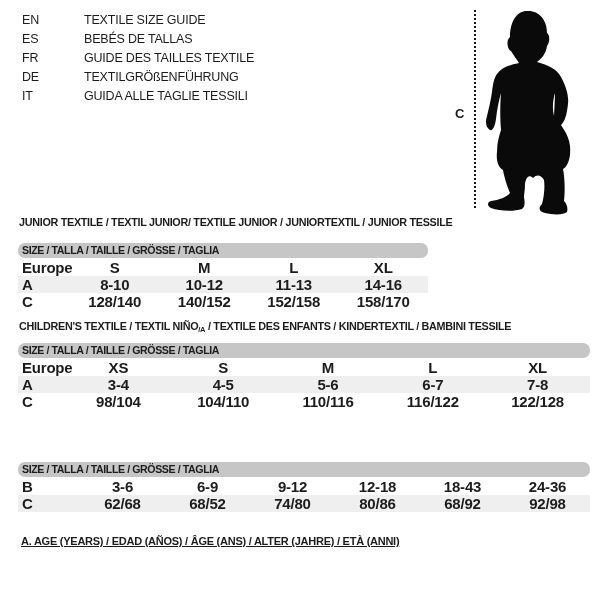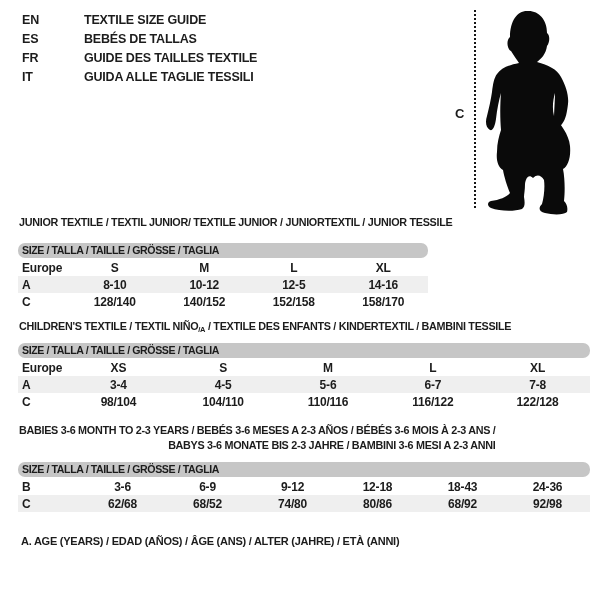--- a/index.html
+++ b/index.html
@@ -1,65 +1,69 @@
 <!DOCTYPE html>
 <html><head>
 <meta charset="utf-8">
 <style>
   html,body{margin:0;padding:0;background:#fff;}
   body{width:600px;height:600px;font-family:"Liberation Sans",sans-serif;color:#1c1c1c;}
   .page{position:relative;width:600px;height:600px;overflow:hidden;background:#fff;}
 
   
   .langs{position:absolute;left:22px;top:10px;}
-  .lang-row{display:flex;height:19px;align-items:center;font-weight:700;font-size:12.5px;letter-spacing:-0.2px;}
+  .lang-row{display:flex;height:19px;align-items:center;font-weight:400;font-size:12.5px;letter-spacing:-0.2px;}
   .lang-code{width:37px;}
   .lang-label{white-space:nowrap;margin-left:25px;}
 
   
   .measure-line{position:absolute;left:474px;top:10px;height:198px;width:0;border-left:2px dotted #151515;}
   .measure-label{position:absolute;left:455px;top:106px;font-weight:700;font-size:13px;}
   .baby-svg{position:absolute;left:481px;top:4px;}
 
   
-  .sec-title{position:absolute;left:19px;font-weight:700;font-size:10.8px;letter-spacing:-0.3px;white-space:nowrap;text-align:right;}
+  .sec-title{position:absolute;left:19px;font-weight:700;font-size:10.8px;letter-spacing:-0.3px;white-space:nowrap;}
   .sub{font-size:7.5px;vertical-align:-2px;}
 
   
   .tbl{position:absolute;left:18px;}
   .bar{height:15px;background:#c6c6c6;font-weight:700;font-size:10.6px;line-height:15px;padding-left:4px;letter-spacing:-0.4px;margin-bottom:1px;box-sizing:border-box;border-radius:7px;}
-  .trow{display:flex;height:17px;align-items:center;font-size:12px;font-weight:700;letter-spacing:-0.2px;}
+  .trow{display:flex;height:17px;align-items:center;font-size:15px;font-weight:700;letter-spacing:-0.2px;}
   .trow.alt{background:#efefef;}
   .lab{padding-left:4px;box-sizing:border-box;}
   .cell{flex:1;text-align:center;}
   .t1 .lab{width:52px;}
   .t2 .lab{width:48px;}
   .t3 .lab{width:62px;}
 
   
-  .notes{position:absolute;left:21px;top:535px;}
+  .notes{position:absolute;left:21px;top:535px;text-decoration:underline;}
   .note{height:15.5px;font-weight:700;font-size:11px;letter-spacing:-0.25px;white-space:nowrap;}
 </style>
 </head>
 <body>
 
 <div class="page">
 
   <div class="langs">
     <div class="lang-row">
       <span class="lang-code">EN</span>
       <span class="lang-label">TEXTILE SIZE GUIDE</span>
     </div>
     <div class="lang-row">
       <span class="lang-code">ES</span>
       <span class="lang-label">BEBÉS DE TALLAS</span>
     </div>
     <div class="lang-row">
       <span class="lang-code">FR</span>
       <span class="lang-label">GUIDE DES TAILLES TEXTILE</span>
+    </div>
+    <div class="lang-row">
+      <span class="lang-code">DE</span>
+      <span class="lang-label">TEXTILGRÖßENFÜHRUNG</span>
     </div>
     <div class="lang-row">
       <span class="lang-code">IT</span>
       <span class="lang-label">GUIDA ALLE TAGLIE TESSILI</span>
     </div>
   </div>
 
   <div class="measure-line"></div>
   <div class="measure-label">C</div>
   <svg class="baby-svg" width="100" height="214" viewBox="0 0 100 214">
@@ -110,21 +114,21 @@
       <span class="lab">Europe</span>
       <span class="cell">S</span>
       <span class="cell">M</span>
       <span class="cell">L</span>
       <span class="cell">XL</span>
     </div>
     <div class="trow alt">
       <span class="lab">A</span>
       <span class="cell">8-10</span>
       <span class="cell">10-12</span>
-      <span class="cell">12-5</span>
+      <span class="cell">11-13</span>
       <span class="cell">14-16</span>
     </div>
     <div class="trow">
       <span class="lab">C</span>
       <span class="cell">128/140</span>
       <span class="cell">140/152</span>
       <span class="cell">152/158</span>
       <span class="cell">158/170</span>
     </div>
   </div>
@@ -151,24 +155,20 @@
     <div class="trow">
       <span class="lab">C</span>
       <span class="cell">98/104</span>
       <span class="cell">104/110</span>
       <span class="cell">110/116</span>
       <span class="cell">116/122</span>
       <span class="cell">122/128</span>
     </div>
   </div>
 
-  <div class="sec-title" style="top:424px;">
-    <div>BABIES 3-6 MONTH TO 2-3 YEARS / BEBÉS 3-6 MESES A 2-3 AÑOS / BÉBÉS 3-6 MOIS À 2-3 ANS /</div>
-    <div style="margin-top:3px;">BABYS 3-6 MONATE BIS 2-3 JAHRE / BAMBINI 3-6 MESI A 2-3 ANNI</div>
-  </div>
   <div class="tbl t3" style="top:462px;width:572px;">
     <div class="bar">SIZE / TALLA / TAILLE / GRÖSSE / TAGLIA</div>
     <div class="trow">
       <span class="lab">B</span>
       <span class="cell">3-6</span>
       <span class="cell">6-9</span>
       <span class="cell">9-12</span>
       <span class="cell">12-18</span>
       <span class="cell">18-43</span>
       <span class="cell">24-36</span>

